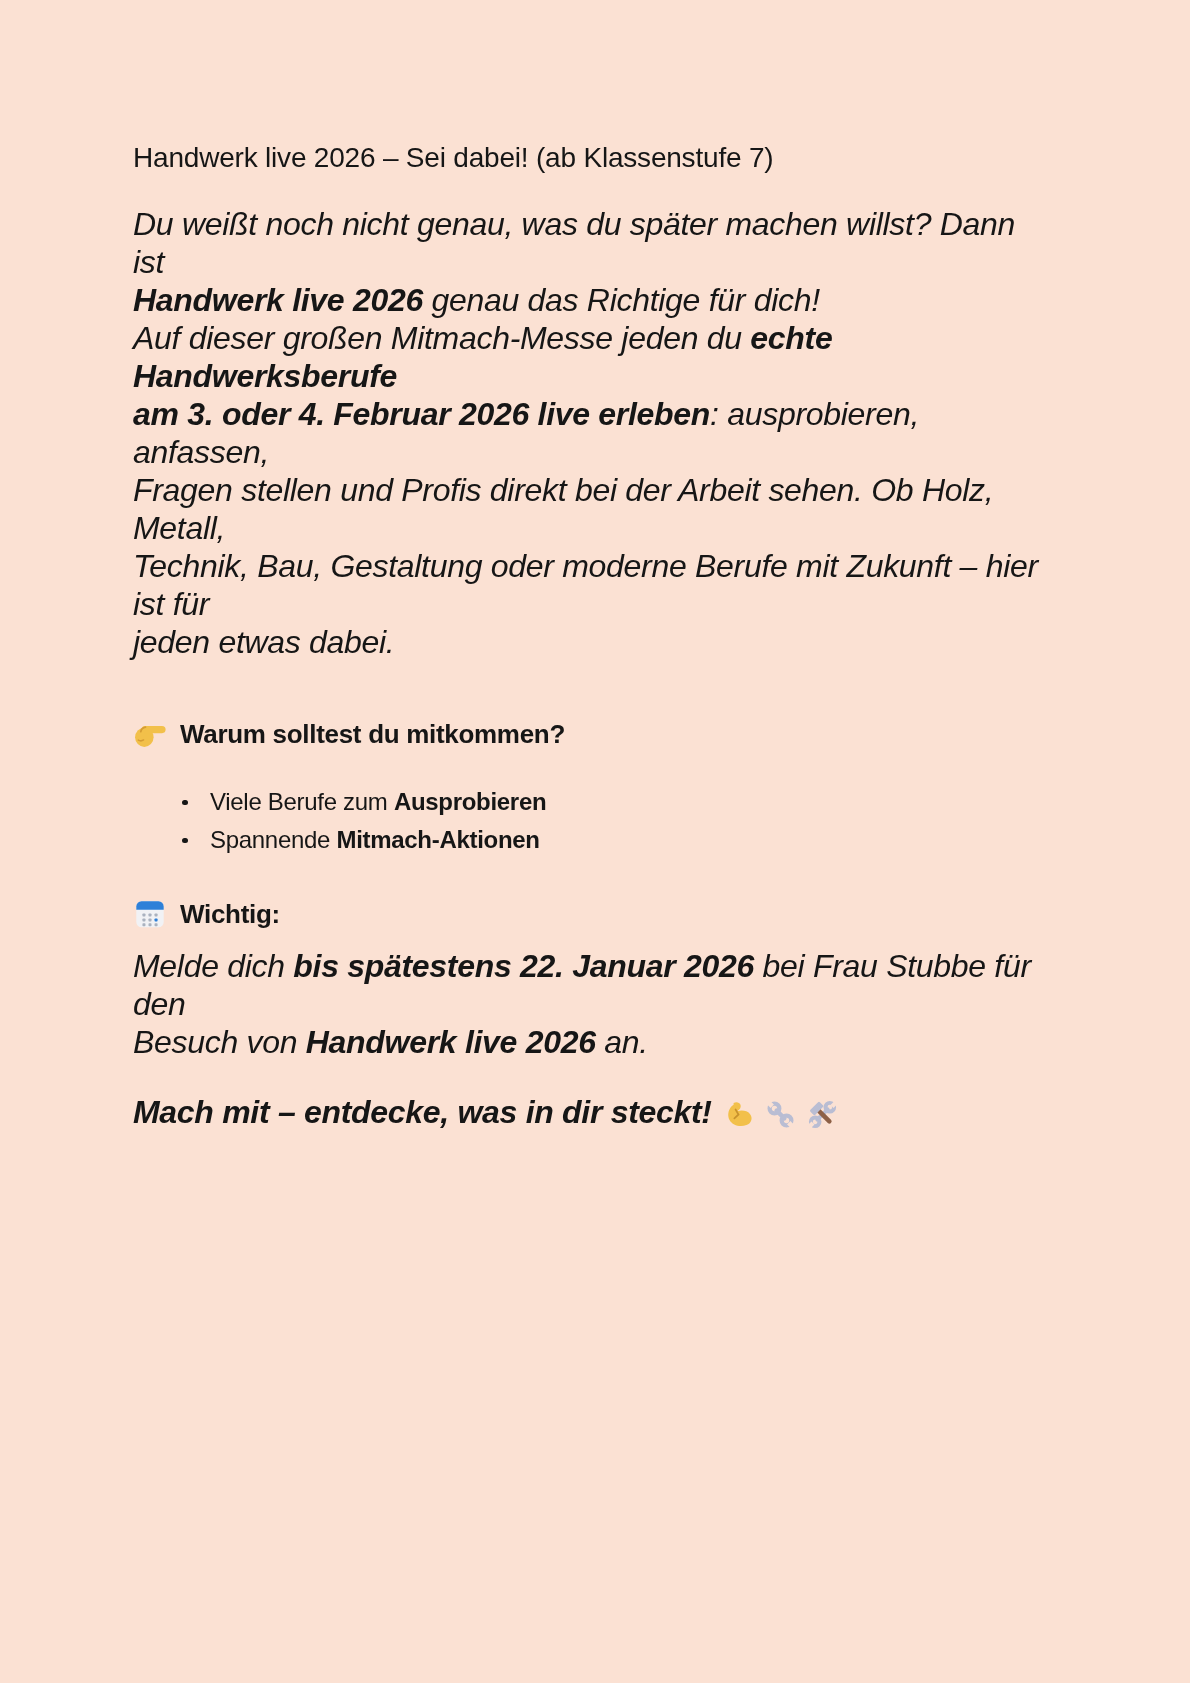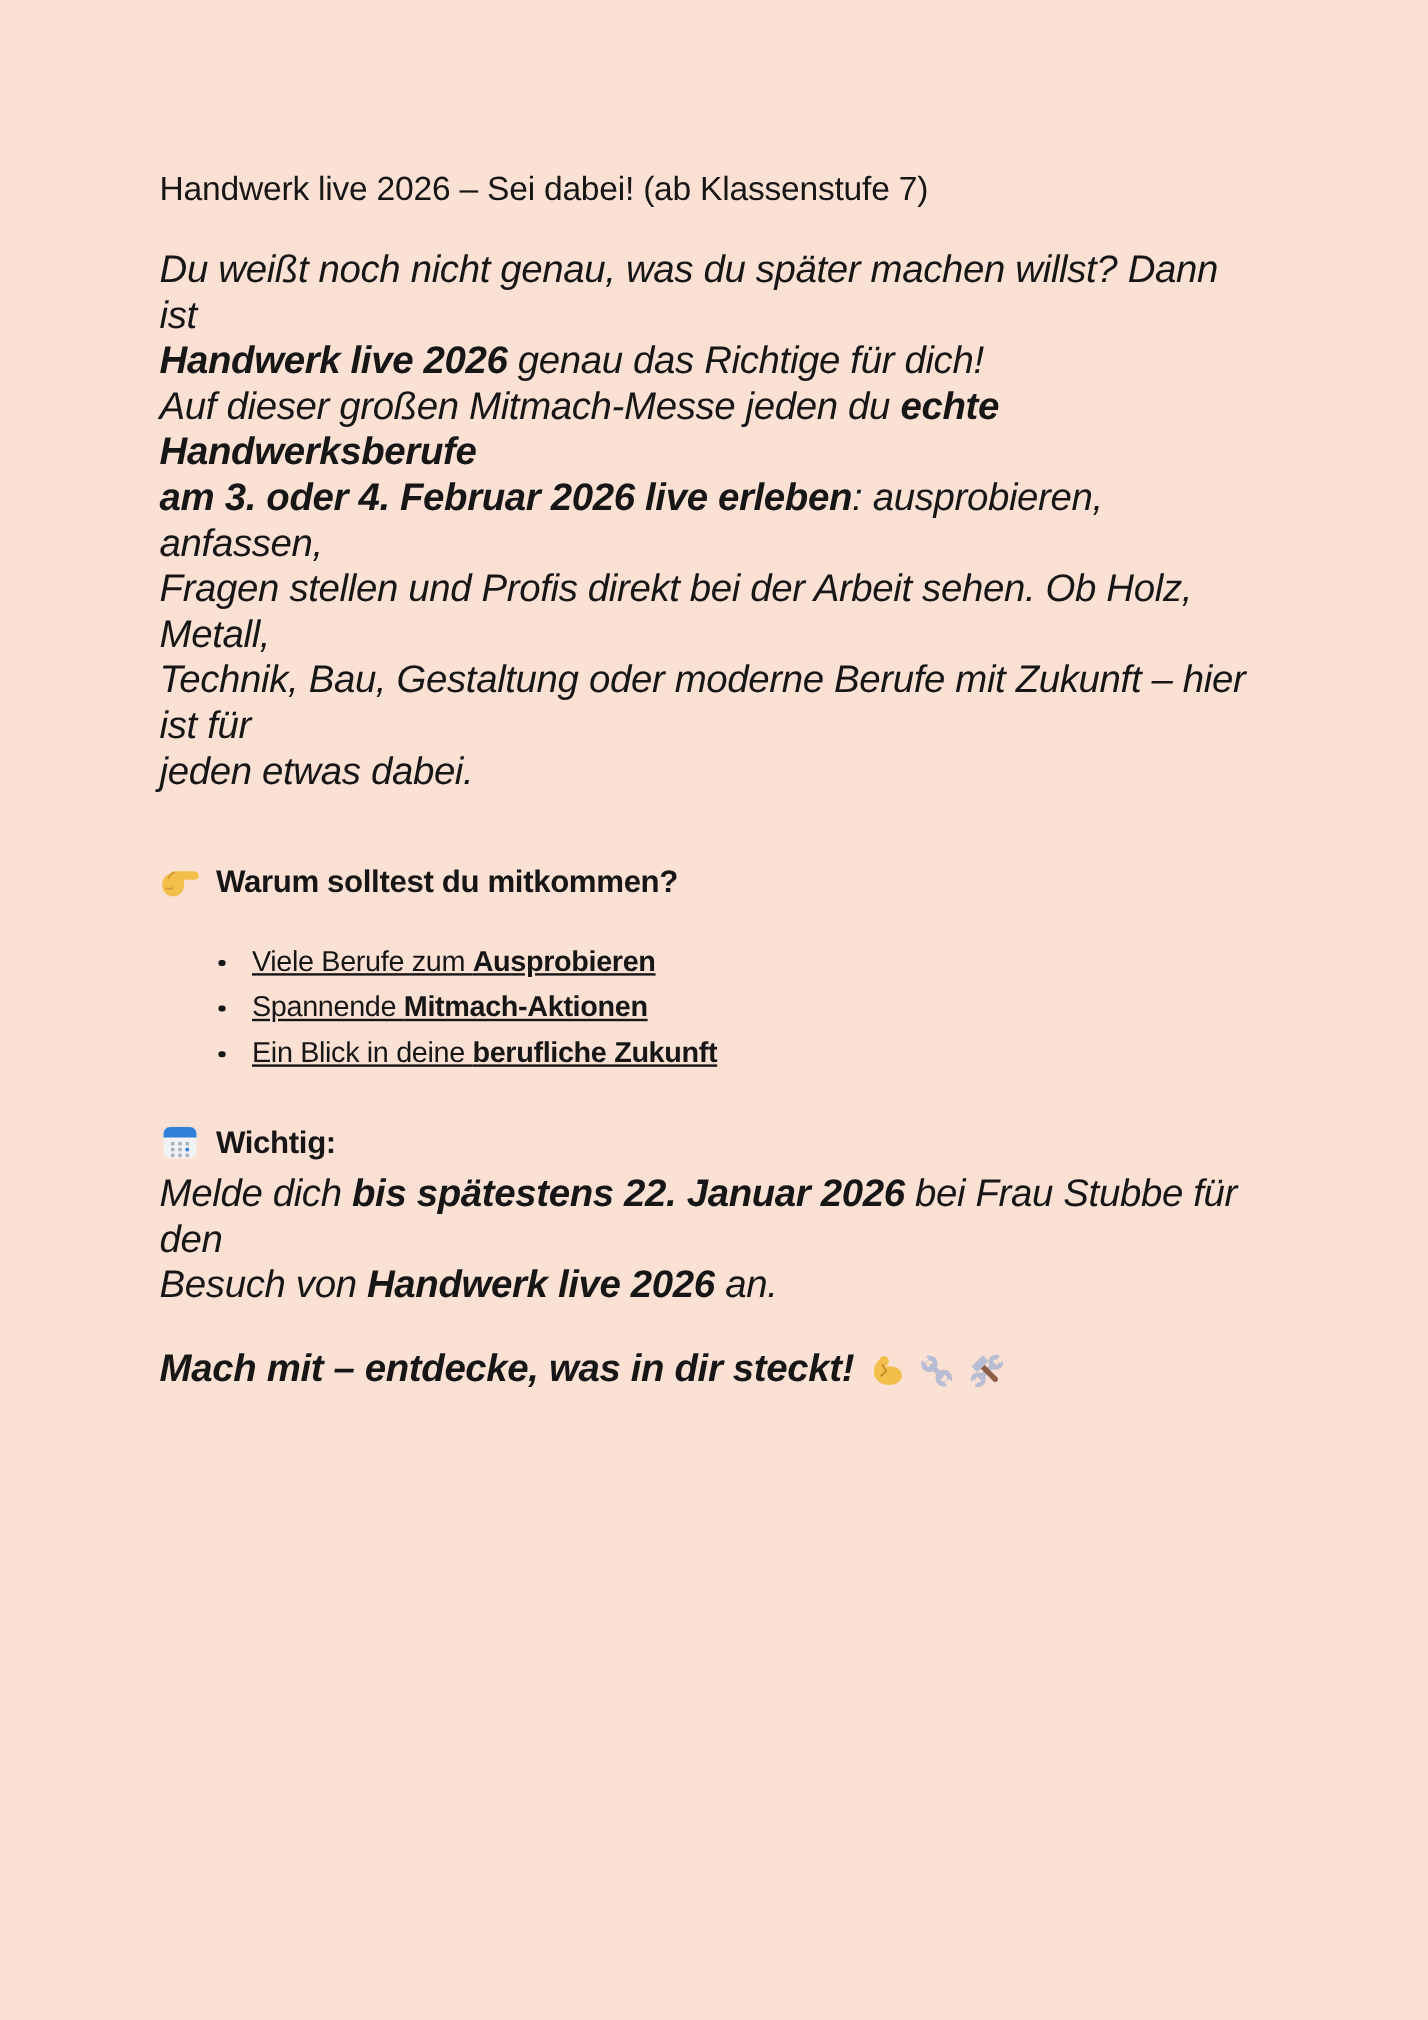--- a/index.html
+++ b/index.html
@@ -48,22 +48,22 @@
   .list li { position: relative; padding-left: 77px; }
   .bullet {
     position: absolute; left: 49px; top: 16.5px;
     width: 5.5px; height: 5.5px;
     border-radius: 50%;
     background: #161616;
   }
 
   
   .b2 { margin-top: 56px; }
-  .b3 { margin-top: 32px; text-decoration: underline; }
-  .b4 { margin-top: 38px; margin-bottom: 6px; }
+  .b3 { margin-top: 32px; }
+  .b4 { margin-top: 38px; margin-bottom: 16px; }
   .b6 { margin-top: 32px; }
 
   .icon { display: inline-block; }
   .icon-inline { vertical-align: -7px; margin-left: 11px; }
   .icon-inline svg { width: 31px; height: 31px; }
 </style>
 </head>
 <body>
 
 <div class="page">
@@ -85,21 +85,20 @@
     <rect x="9" y="9.5" width="25.5" height="7.6" rx="3.8" fill="#f2c04a"></rect>
     <path d="M8.2 15.6c.5-2.6 2.4-4.3 5-4.8" fill="none" stroke="#d59c35" stroke-width="1.8" stroke-linecap="round"></path>
     <path d="M5.6 24.5c1.8 1 4 .9 5.6-.2" fill="none" stroke="#d59c35" stroke-width="1.6" stroke-linecap="round"></path>
   </svg>
 </span>
         <strong>Warum solltest du mitkommen?</strong>
       </p>
       <ul class="list b3">
         <li><span class="bullet"></span><span class="li-text"><span>Viele Berufe zum </span><strong>Ausprobieren</strong></span></li>
         <li><span class="bullet"></span><span class="li-text"><span>Spannende </span><strong>Mitmach-Aktionen</strong></span></li>
-        <li><span class="bullet"></span><span class="li-text"><span>Ein Blick in deine </span><strong>berufliche Zukunft</strong></span></li>
       </ul>
       <p class="heading b4">
         <span class="icon icon-heading">
   <svg viewBox="0 0 36 36" aria-hidden="true">
     <rect x="3.5" y="4.5" width="29" height="27.5" rx="5.5" fill="#f1f2f5"></rect>
     <path d="M3.5 10a5.5 5.5 0 0 1 5.5-5.5h18a5.5 5.5 0 0 1 5.5 5.5v3.6h-29z" fill="#2e80d8"></path>
     <g fill="#aab2bf">
       <rect x="10" y="17.5" width="3.2" height="3.2" rx="0.8"></rect>
       <rect x="16.4" y="17.5" width="3.2" height="3.2" rx="0.8"></rect>
       <rect x="22.8" y="17.5" width="3.2" height="3.2" rx="0.8"></rect>

